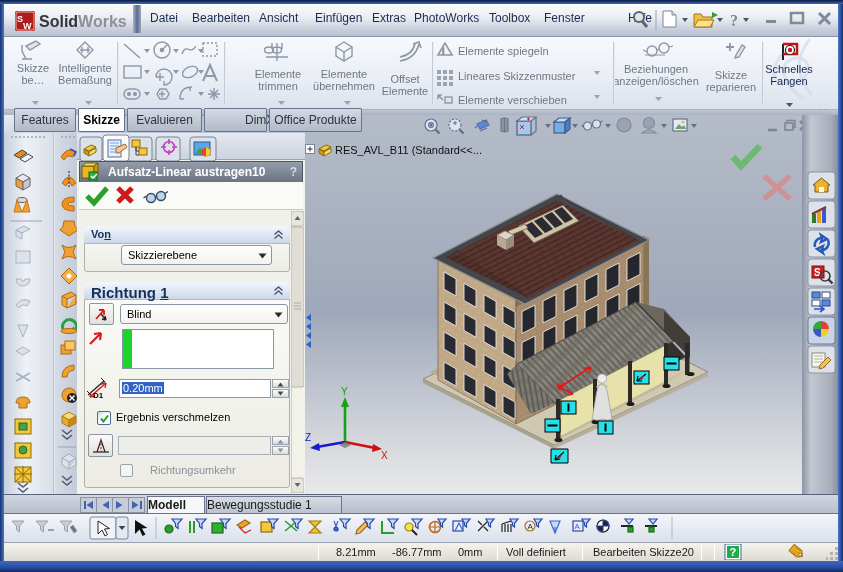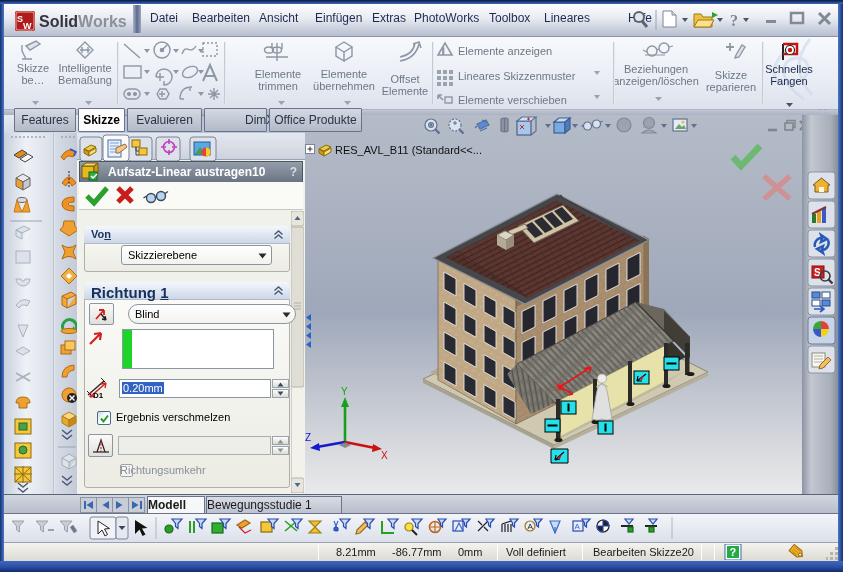--- a/index.html
+++ b/index.html
@@ -66,21 +66,21 @@
   </svg>
   <div class="abs" id="logosep"></div>
 
   <div class="abs menu" style="left:150px;">Datei</div>
   <div class="abs menu" style="left:192px;">Bearbeiten</div>
   <div class="abs menu" style="left:259px;">Ansicht</div>
   <div class="abs menu" style="left:315px;">Einfügen</div>
   <div class="abs menu" style="left:372px;">Extras</div>
   <div class="abs menu" style="left:414px;">PhotoWorks</div>
   <div class="abs menu" style="left:489px;">Toolbox</div>
-  <div class="abs menu" style="left:544px;">Lineares</div>
+  <div class="abs menu" style="left:544px;">Fenster</div>
   <div class="abs menu" style="left:628px;">Hilfe</div>
 
   <svg class="abs" id="ticons" style="left:630px;" width="210" height="26" viewBox="0 0 210 26">
 
     <g stroke="#5a6575" stroke-width="2" fill="none">
       <circle cx="9" cy="9" r="5" fill="#dfe6ee"></circle>
       <path d="M12 13 L17 19" stroke-width="3"></path>
     </g>
     <line x1="26" y1="2" x2="26" y2="22" stroke="#9aa4b4" stroke-width="1"></line>
 
@@ -205,21 +205,21 @@
       <path d="M340 64 l7 0 -3.5 4 z"></path>
       <path d="M651 60 l7 0 -3.5 4 z"></path>
     </g>
   </svg>
 
   <div class="tlabel" style="left:10px; top:62px; width:46px;">Skizze<br>be…</div>
   <div class="tlabel" style="left:53px; top:62px; width:64px;">Intelligente<br>Bemaßung</div>
   <div class="tlabel" style="left:248px; top:68px; width:60px;">Elemente<br>trimmen</div>
   <div class="tlabel" style="left:309px; top:68px; width:70px;">Elemente<br>übernehmen</div>
   <div class="tlabel" style="left:375px; top:73px; width:60px;">Offset<br>Elemente</div>
-  <div class="tlabel" style="left:458px; top:45px; width:130px; text-align:left;">Elemente anzeigen</div>
+  <div class="tlabel" style="left:458px; top:45px; width:130px; text-align:left;">Elemente spiegeln</div>
   <div class="tlabel" style="left:458px; top:70px; width:140px; text-align:left;">Lineares Skizzenmuster</div>
   <div class="tlabel" style="left:458px; top:94px; width:140px; text-align:left;">Elemente verschieben</div>
   <div class="tlabel" style="left:610px; top:63px; width:92px;">Beziehungen<br>anzeigen/löschen</div>
   <div class="tlabel" style="left:700px; top:69px; width:62px;">Skizze<br>reparieren</div>
   <div class="tlabel on" style="left:760px; top:63px; width:58px;">Schnelles<br>Fangen</div>
 
   <div class="tsep" style="left:117px;"></div>
   <div class="tsep" style="left:224px;"></div>
   <div class="tsep" style="left:432px;"></div>
   <div class="tsep" style="left:613px;"></div>
@@ -336,21 +336,21 @@
         <path d="M1.5 4.5 L5.5 1 L9.5 4.5 M1.5 8.5 L5.5 5 L9.5 8.5" stroke="#4a5a74" stroke-width="1.4" fill="none"></path>
       </svg>
   </div>
 
   <div class="abs" style="left:89px; top:303px; width:25px; height:22px; background:linear-gradient(#fafafa,#e0e0da); border:1px solid #8a96a4; border-radius:2px;"></div>
   <svg class="abs" style="left:93px; top:306px;" width="17" height="16" viewBox="0 0 17 16">
     <path d="M3 13 L11 4 M11 4 l-5 0 m5 0 l0 5" stroke="#d42020" stroke-width="1.8" fill="none"></path>
     <path d="M8 8 L13 14 M13 14 l-4 -1 m4 1 l-1 -4" stroke="#222" stroke-width="1.4" fill="none"></path>
   </svg>
 
-  <div class="abs" style="left:128px; top:304px; width:168px; height:20px; background:linear-gradient(#ffffff,#f2f2ee); border:1px solid #8a96a4; border-radius:10px;">
+  <div class="abs" style="left:120px; top:304px; width:168px; height:20px; background:linear-gradient(#ffffff,#f2f2ee); border:1px solid #8a96a4; border-radius:3px;">
     <span style="position:absolute; left:6px; top:3px; font-size:11px; color:#000;">Blind</span>
     <svg style="position:absolute; right:4px; top:7px;" width="9" height="6" viewBox="0 0 9 6">
         <path d="M0.5 0.5 l8 0 -4 5 z" fill="#2a2a2a"></path>
       </svg>
   </div>
 
   <svg class="abs" style="left:88px; top:328px;" width="18" height="18" viewBox="0 0 18 18">
     <path d="M2 16 L13 5 M13 5 l-7 1 m7 -1 l-1 7" stroke="#d42020" stroke-width="2.2" fill="none"></path>
   </svg>
 
@@ -399,21 +399,21 @@
     <div style="position:absolute; left:0; top:10px; width:17px; height:9px; background:linear-gradient(#fdfdfd,#dcdcd4); border:1px solid #9aa2ae;"></div>
     <svg style="position:absolute; left:5px; top:2.5px;" width="7" height="5" viewBox="0 0 7 5">
         <path d="M0.5 4.5 l3 -4 3 4 z" fill="#8a949e"></path>
       </svg>
     <svg style="position:absolute; left:5px; top:12px;" width="7" height="5" viewBox="0 0 7 5">
         <path d="M0.5 0.5 l6 0 -3 4 z" fill="#8a949e"></path>
       </svg>
   </div>
 
   <div class="abs" style="left:120px; top:464px; width:13px; height:13px; background:#f4f4f0; border:1px solid #9aa4ae; border-radius:2px;"></div>
-  <div class="abs" style="left:120px; top:464px; font-size:11px; color:#8a9098;">Richtungsumkehr</div>
+  <div class="abs" style="left:150px; top:464px; font-size:11px; color:#8a9098;">Richtungsumkehr</div>
 
   <svg class="abs" style="left:305px; top:115px;" width="497" height="380" viewBox="0 0 497 380">
     <defs>
       <pattern id="brickA" width="8" height="6" patternUnits="userSpaceOnUse" patternTransform="rotate(29)">
         <rect width="8" height="6" fill="#c2a988"></rect>
         <rect x="0" y="0" width="8" height="1" fill="#bca67f"></rect>
         <rect x="3" y="2" width="2" height="2" fill="#bfa584"></rect>
         <rect x="6" y="4" width="1.5" height="1.5" fill="#cdb697"></rect>
       </pattern>
       <pattern id="brickB" width="8" height="6" patternUnits="userSpaceOnUse" patternTransform="rotate(-27)">

